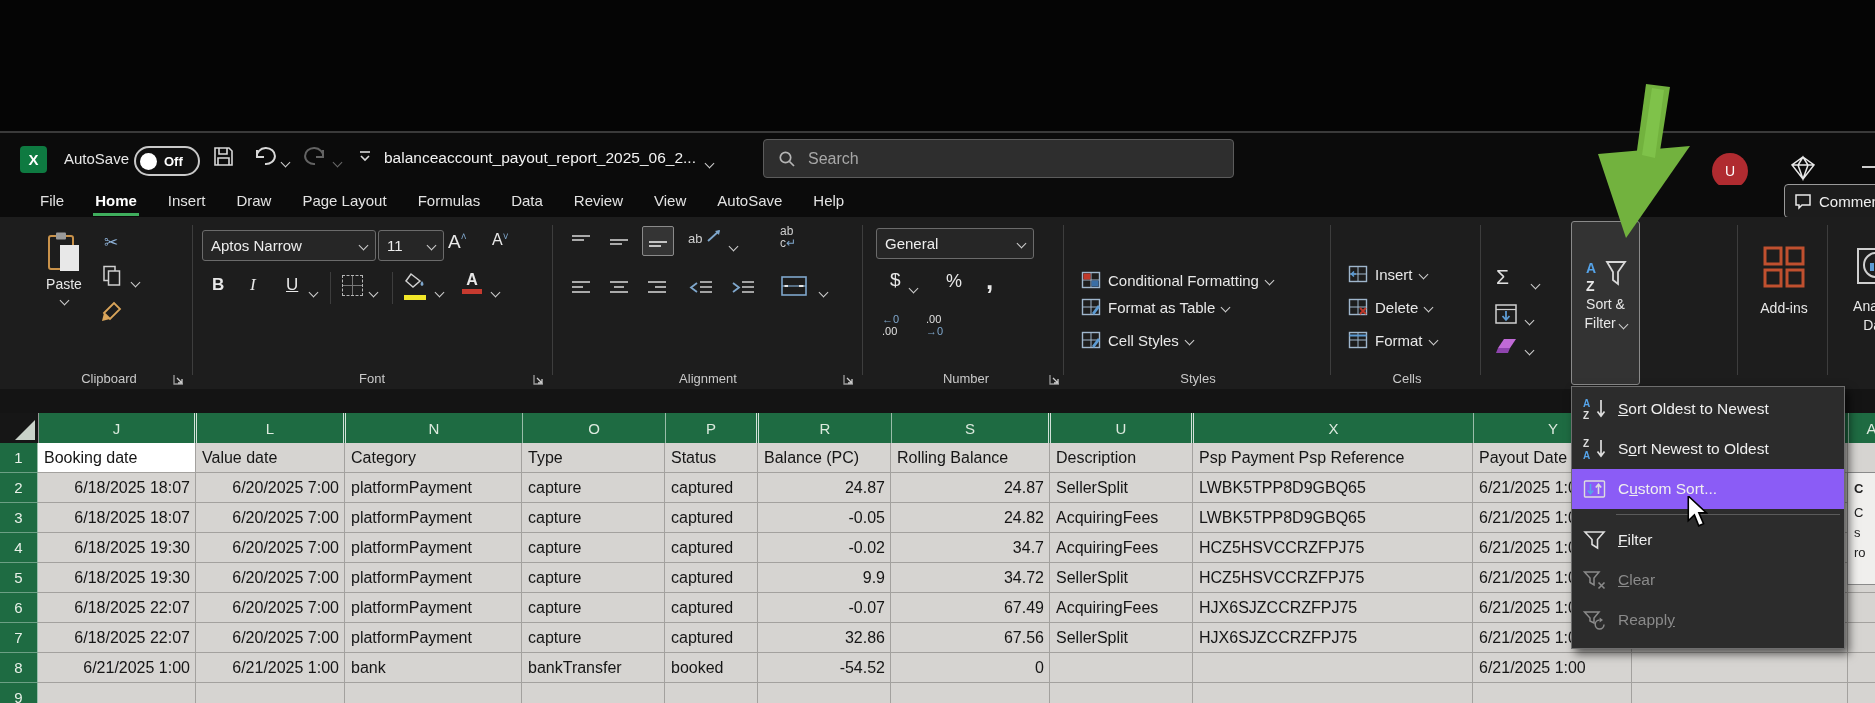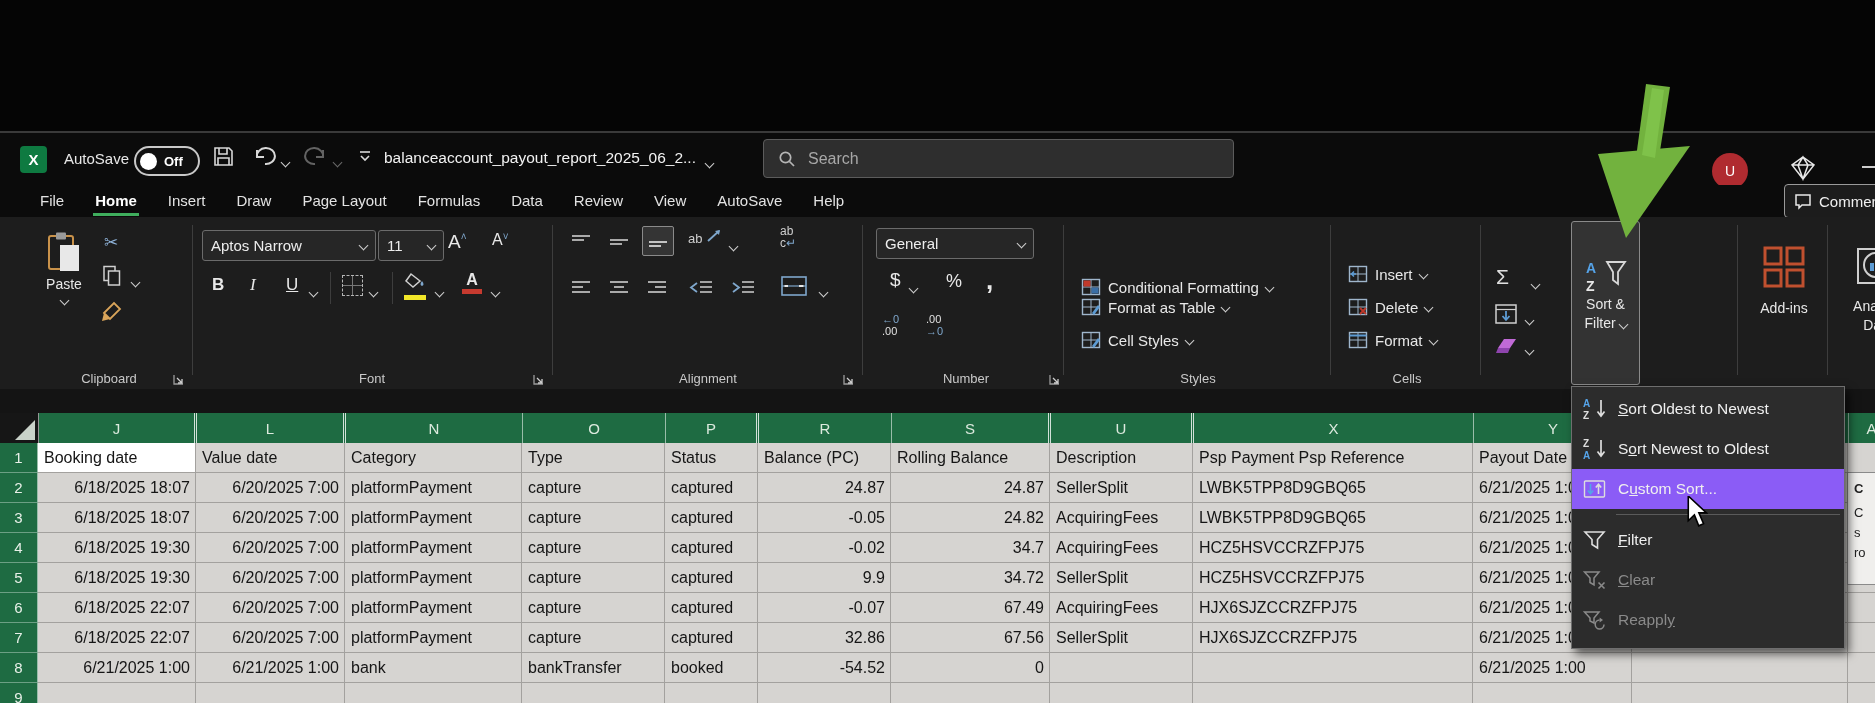--- a/index.html
+++ b/index.html
@@ -372,21 +372,21 @@
       <div class="launcher">
         <svg width="13" height="13" viewBox="0 0 13 13">
             <path d="M2 2 V11 H11" fill="none" stroke="#9a9a9a" stroke-width="1.3"></path>
             <path d="M5 5 L10 10 M10 6 V10 H6" fill="none" stroke="#cfcfcf" stroke-width="1.3"></path>
           </svg>
       </div>
     </div>
     <div class="vsep" style="left:1063px;"></div>
 
     <div class="rgroup" style="left:1069px;width:258px;">
-      <div class="stackbtn" style="left: 12px; top: 61px;">
+      <div class="stackbtn" style="left: 12px; top: 54px;">
           <svg width="20" height="18" viewBox="0 0 20 18">
             <rect x="1.5" y="1.5" width="17" height="15" fill="none" stroke="#9fb6cc" stroke-width="1.4"></rect>
             <line x1="1.5" y1="9" x2="18.5" y2="9" stroke="#9fb6cc" stroke-width="1"></line>
             <line x1="10" y1="1.5" x2="10" y2="16.5" stroke="#9fb6cc" stroke-width="1"></line>
             <rect x="2.5" y="2.5" width="7" height="6" fill="#c0392b"></rect>
             <rect x="10.5" y="9.5" width="7" height="6" fill="#3a6ea5"></rect>
           </svg>
           <span>Conditional Formatting</span>
           <i class="chev"></i>
         </div>

